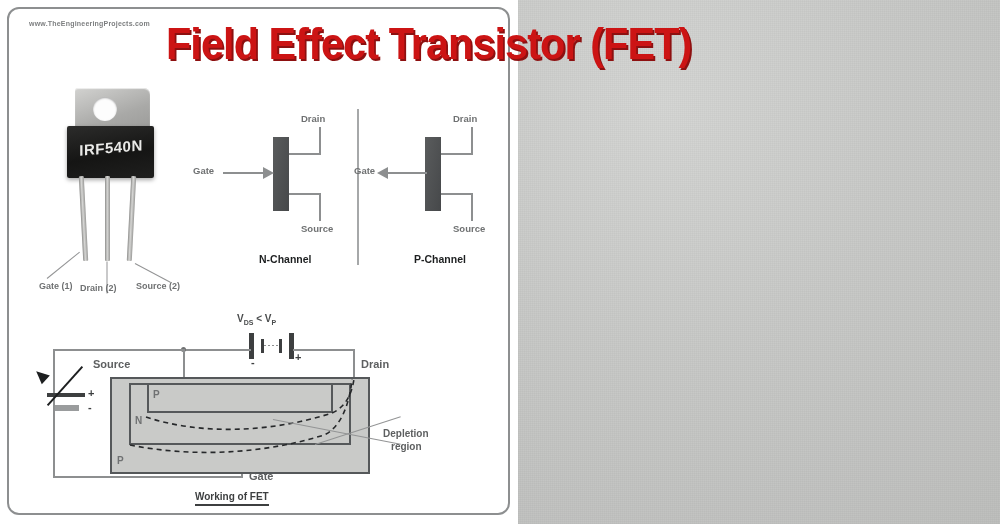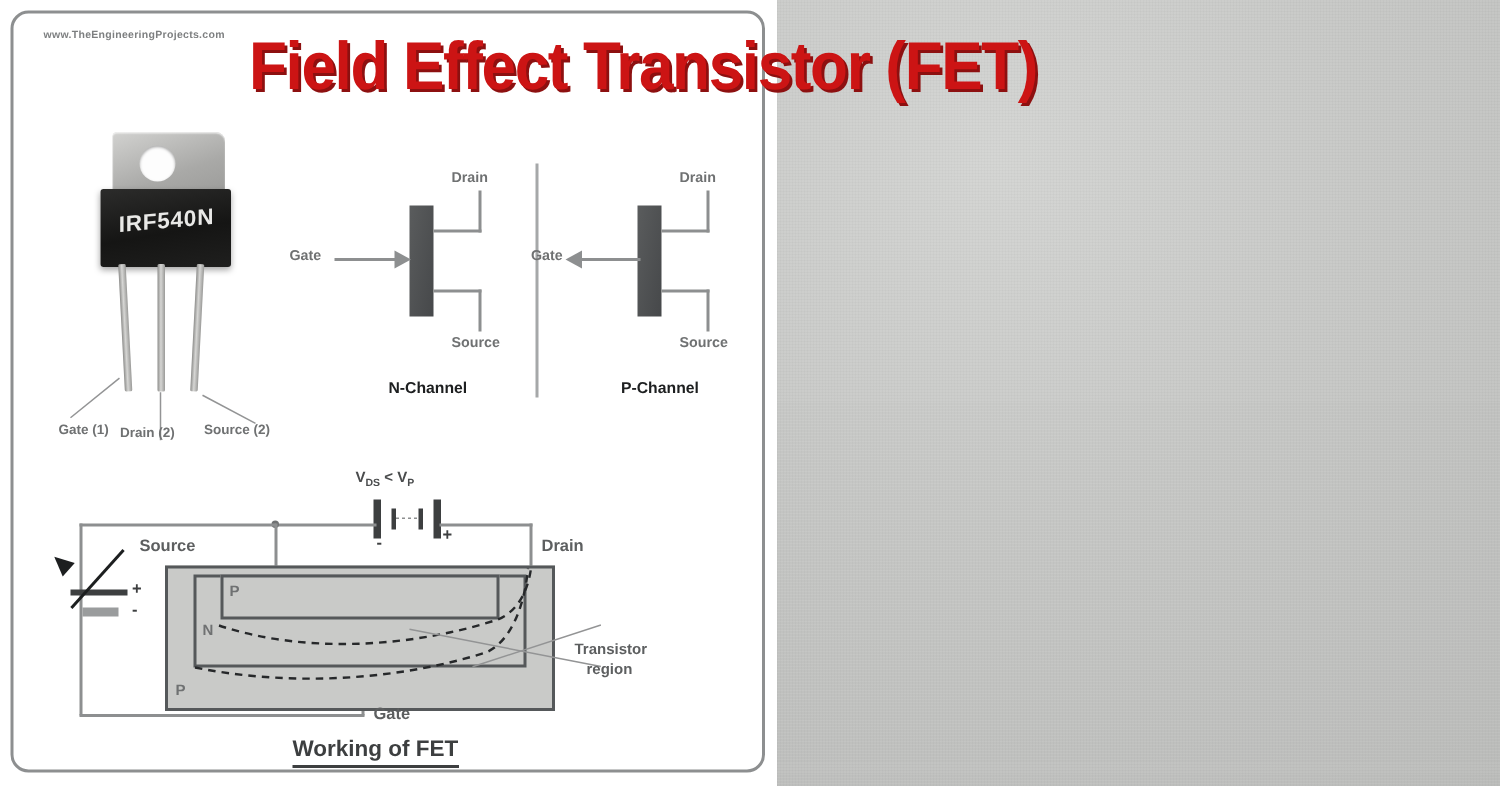--- a/index.html
+++ b/index.html
@@ -210,26 +210,26 @@
       <div class="reg-lbl" style="left:110px;top:106px;">N</div>
       <div class="reg-lbl" style="left:128px;top:80px;">P</div>
 
       <svg style="position:absolute;left:85px;top:68px;width:262px;height:100px;overflow:visible;">
         <path d="M 36 40 C 90 58, 160 56, 222 36 C 236 30, 242 16, 244 2" fill="none" stroke="#26282a" stroke-width="1.6" stroke-dasharray="5,4"></path>
         <path d="M 20 68 C 80 80, 150 78, 214 58 C 232 50, 240 24, 242 2" fill="none" stroke="#26282a" stroke-width="1.6" stroke-dasharray="5,4"></path>
       </svg>
 
       <div class="leader" style="left:248px;top:110px;width:130px;transform:rotate(11deg);"></div>
       <div class="leader" style="left:290px;top:135px;width:90px;transform:rotate(-18deg);"></div>
-      <div class="reg-lbl" style="left:358px;top:119px;font-size:10px;color:#5d5f60;">Transistor</div>
+      <div class="reg-lbl" style="left:358px;top:119px;font-size:10px;color:#5d5f60;">Depletion</div>
       <div class="reg-lbl" style="left:366px;top:132px;font-size:10px;color:#5d5f60;">region</div>
 
       <div class="reg-lbl" style="left:68px;top:49px;font-size:11px;color:#5d5f60;">Source</div>
       <div class="reg-lbl" style="left:336px;top:49px;font-size:11px;color:#5d5f60;">Drain</div>
       <div class="reg-lbl" style="left:224px;top:161px;font-size:11px;color:#5d5f60;">Gate</div>
     </div>
-    <div class="caption" style="left:186px;top:482px;font-size:15px;">Working of FET</div>
+    <div class="caption" style="left:186px;top:482px;font-size:10px;">Working of FET</div>
 
   </div>
 
   <div class="title">Field Effect Transistor (FET)</div>
 
 </div>
 
 </body></html>

